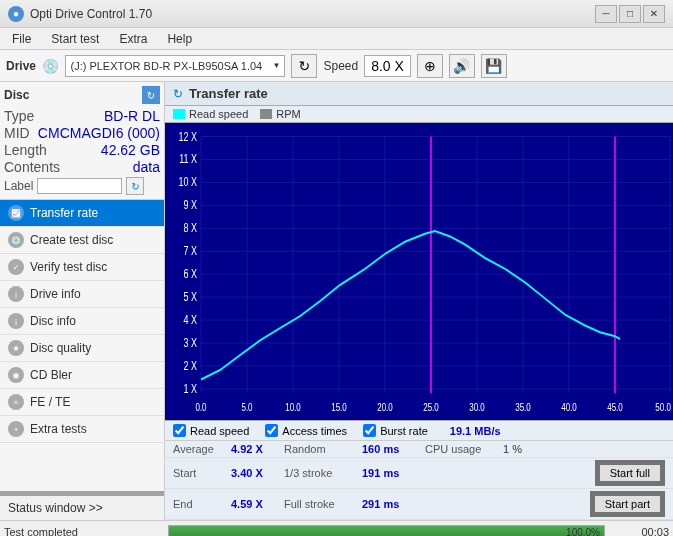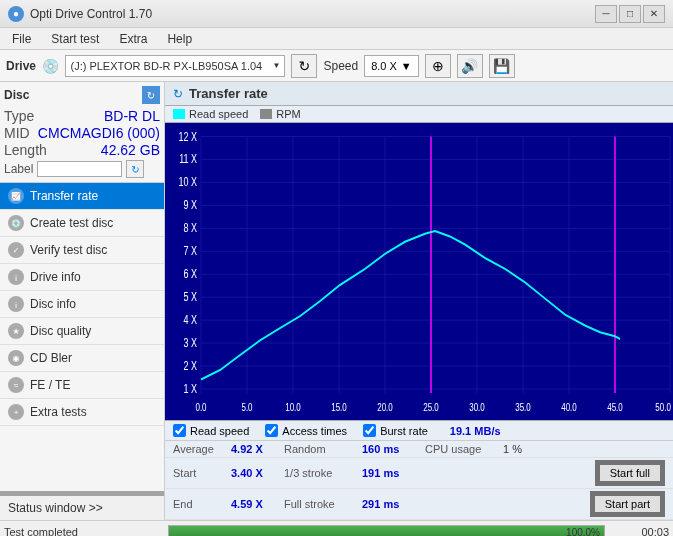--- a/index.html
+++ b/index.html
@@ -111,23 +111,24 @@
     .speed-label {
       font-size: 12px;
       color: #333;
     }
     .speed-select {
       display: flex;
       align-items: center;
       border: 1px solid #aaa;
       background: white;
       padding: 2px 6px;
-      font-size: 11px;
+      font-size: 14px;
       height: 22px;
       gap: 4px;
+      flex-direction: column;
     }
     .toolbar-icon-btn {
       width: 26px;
       height: 24px;
       border: 1px solid #aaa;
       background: #f0f0f0;
       cursor: pointer;
       display: flex;
       align-items: center;
       justify-content: center;
@@ -464,20 +465,24 @@
         <span class="disc-key">Type</span>
         <span class="disc-val">BD-R DL</span>
       </div>
       <div class="disc-row">
         <span class="disc-key">MID</span>
         <span class="disc-val">CMCMAGDI6 (000)</span>
       </div>
       <div class="disc-row">
         <span class="disc-key">Length</span>
         <span class="disc-val">42.62 GB</span>
+      </div>
+      <div class="disc-row">
+        <span class="disc-key">Contents</span>
+        <span class="disc-val-data">data</span>
       </div>
       <div class="label-input">
         <span class="disc-key">Label</span>
         <input class="label-field" type="text" style="">
         <div class="label-edit-btn">↻</div>
       </div>
     </div>
 
     <div class="nav-items">
       <div class="nav-item active">

